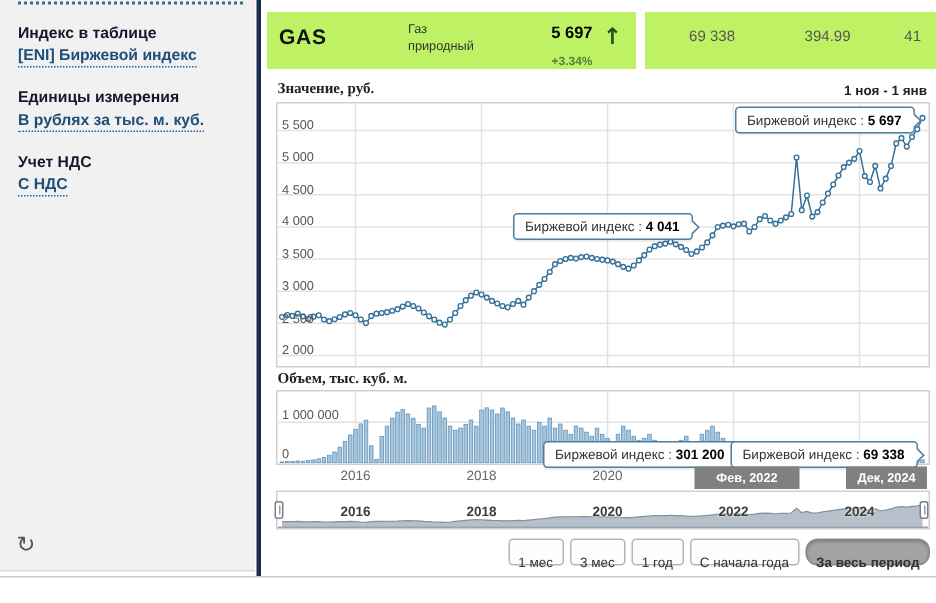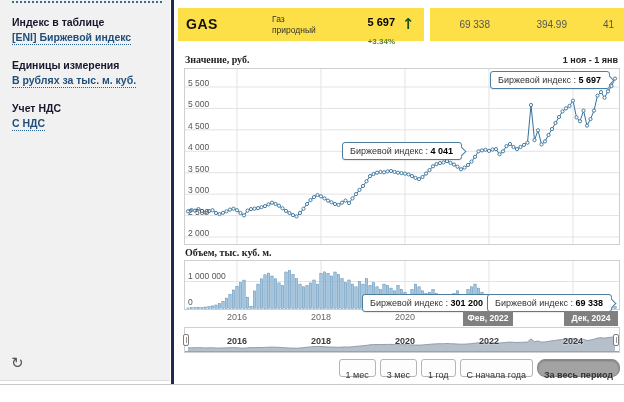--- a/index.html
+++ b/index.html
@@ -10,21 +10,21 @@
            border-bottom:1px solid #dcdcdc;}
   .stub-underline{position:absolute;left:12px;top:1px;width:150px;height:0;
                   border-bottom:2px dotted #33708f;}
   .sb-head{position:absolute;left:12px;font-size:10.5px;font-weight:bold;color:#16162c;white-space:nowrap;}
   .sb-link{position:absolute;left:12px;font-size:10.5px;font-weight:bold;color:#1f4e79;white-space:nowrap;
            border-bottom:1px dotted #2a6496;padding-bottom:1px;cursor:pointer;}
   .refresh{position:absolute;left:11px;top:354px;font-size:15px;color:#555;cursor:pointer;
            font-family:"DejaVu Sans",sans-serif;line-height:18px;}
   .divider{position:absolute;left:171px;top:0;width:3px;height:384px;background:#1d2b52;}
   
-  .qblock{position:absolute;top:8px;height:33px;background:#fde047;}
+  .qblock{position:absolute;top:8px;height:38px;background:#bef264;}
   .q1{left:178px;width:246px;}
   .q2{left:430px;width:194px;}
   .ticker{position:absolute;left:8px;top:8px;font-size:14px;font-weight:bold;color:#111;letter-spacing:.5px;}
   .qname{position:absolute;left:50px;top:6px;font-size:8.5px;line-height:10.5px;color:#333;margin-left:44px;}
   .qprice{position:absolute;left:140px;top:4px;width:77px;text-align:right;}
   .qprice .p{font-size:11px;font-weight:bold;color:#000;}
   .qprice .c{font-size:8px;color:#55803c;font-weight:bold;}
   .qarrow{position:absolute;left:224px;top:7px;font-size:15px;font-weight:bold;color:#1c5023;
           font-family:"DejaVu Sans",sans-serif;}
   .qstat{position:absolute;top:11px;font-size:10px;color:#555;text-align:right;}
@@ -405,21 +405,21 @@
       <div class="xtick" style="left: 117px;">2018</div>
       <div class="xtick" style="left: 201px;">2020</div>
     </div>
 
   <div class="tt" style="left:362px;top:294px">
     <span>Биржевой индекс : </span><b>301 200</b>
   </div>
   <div class="tt" style="left:487px;top:294px">
     <span>Биржевой индекс : </span><b>69 338</b>
   </div>
-  <div class="datebox" style="left:463px;width:50px">Фев, 2022</div>
+  <div class="datebox" style="left:463px;width:70px">Фев, 2022</div>
   <div class="datebox" style="left:564px;width:54px">Дек, 2024</div>
 
   <div class="panel nav-panel">
     <svg id="nsvg" width="434" height="24" viewBox="0 0 434 24">
         <path d="M3,23.5 L3.0,19.8 L6.5,19.7 L10.0,19.8 L13.5,19.6 L17.0,19.8 L20.5,19.9 L24.0,19.8 L27.5,19.7 L31.0,20.0 L34.5,20.0 L38.0,19.9 L41.5,19.8 L45.0,19.7 L48.5,19.6 L52.0,19.7 L55.5,20.0 L59.0,20.2 L62.5,19.8 L66.0,19.6 L69.5,19.6 L73.0,19.5 L76.5,19.5 L80.0,19.4 L83.5,19.2 L87.0,19.1 L90.5,19.2 L94.0,19.3 L97.5,19.6 L101.0,19.8 L104.5,20.0 L108.0,20.1 L111.5,20.2 L115.0,20.0 L118.5,19.6 L122.0,19.2 L125.5,18.9 L129.0,18.6 L132.5,18.4 L136.0,18.5 L139.5,18.7 L143.0,18.9 L146.5,19.0 L150.0,19.2 L153.5,19.3 L157.0,19.1 L160.5,18.9 L164.0,19.1 L167.5,18.7 L171.0,18.4 L174.5,18.0 L178.0,17.7 L181.5,17.3 L185.0,16.8 L188.5,16.6 L192.0,16.5 L195.5,16.5 L199.0,16.5 L202.5,16.4 L206.0,16.4 L209.5,16.5 L213.0,16.5 L216.5,16.6 L220.0,16.6 L223.5,16.7 L227.0,16.8 L230.5,17.0 L234.0,17.1 L237.5,16.9 L241.0,16.6 L244.5,16.3 L248.0,16.0 L251.5,15.8 L255.0,15.7 L258.5,15.7 L262.0,15.5 L265.5,15.7 L269.0,15.8 L272.5,16.0 L276.0,16.2 L279.5,16.1 L283.0,15.9 L286.5,15.6 L290.0,15.2 L293.5,14.7 L297.0,14.6 L300.5,14.6 L304.0,14.7 L307.5,14.6 L311.0,14.5 L314.5,15.0 L318.0,14.7 L321.5,14.3 L325.0,14.1 L328.5,14.3 L332.0,14.5 L335.5,14.3 L339.0,14.2 L342.5,14.0 L346.0,10.8 L349.5,13.8 L353.0,12.9 L356.5,14.1 L360.0,13.9 L363.5,13.3 L367.0,12.8 L370.5,12.3 L374.0,11.8 L377.5,11.3 L381.0,11.1 L384.5,10.8 L388.0,10.4 L391.5,11.8 L395.0,12.1 L398.5,11.2 L402.0,12.5 L405.5,12.0 L409.0,11.2 L412.5,10.0 L416.0,9.7 L419.5,10.1 L423.0,9.6 L426.5,9.2 L430.0,8.5 L430,23.5 Z" fill="#b5c0ca" stroke="none"></path>
         <path d="M3.0,19.8 L6.5,19.7 L10.0,19.8 L13.5,19.6 L17.0,19.8 L20.5,19.9 L24.0,19.8 L27.5,19.7 L31.0,20.0 L34.5,20.0 L38.0,19.9 L41.5,19.8 L45.0,19.7 L48.5,19.6 L52.0,19.7 L55.5,20.0 L59.0,20.2 L62.5,19.8 L66.0,19.6 L69.5,19.6 L73.0,19.5 L76.5,19.5 L80.0,19.4 L83.5,19.2 L87.0,19.1 L90.5,19.2 L94.0,19.3 L97.5,19.6 L101.0,19.8 L104.5,20.0 L108.0,20.1 L111.5,20.2 L115.0,20.0 L118.5,19.6 L122.0,19.2 L125.5,18.9 L129.0,18.6 L132.5,18.4 L136.0,18.5 L139.5,18.7 L143.0,18.9 L146.5,19.0 L150.0,19.2 L153.5,19.3 L157.0,19.1 L160.5,18.9 L164.0,19.1 L167.5,18.7 L171.0,18.4 L174.5,18.0 L178.0,17.7 L181.5,17.3 L185.0,16.8 L188.5,16.6 L192.0,16.5 L195.5,16.5 L199.0,16.5 L202.5,16.4 L206.0,16.4 L209.5,16.5 L213.0,16.5 L216.5,16.6 L220.0,16.6 L223.5,16.7 L227.0,16.8 L230.5,17.0 L234.0,17.1 L237.5,16.9 L241.0,16.6 L244.5,16.3 L248.0,16.0 L251.5,15.8 L255.0,15.7 L258.5,15.7 L262.0,15.5 L265.5,15.7 L269.0,15.8 L272.5,16.0 L276.0,16.2 L279.5,16.1 L283.0,15.9 L286.5,15.6 L290.0,15.2 L293.5,14.7 L297.0,14.6 L300.5,14.6 L304.0,14.7 L307.5,14.6 L311.0,14.5 L314.5,15.0 L318.0,14.7 L321.5,14.3 L325.0,14.1 L328.5,14.3 L332.0,14.5 L335.5,14.3 L339.0,14.2 L342.5,14.0 L346.0,10.8 L349.5,13.8 L353.0,12.9 L356.5,14.1 L360.0,13.9 L363.5,13.3 L367.0,12.8 L370.5,12.3 L374.0,11.8 L377.5,11.3 L381.0,11.1 L384.5,10.8 L388.0,10.4 L391.5,11.8 L395.0,12.1 L398.5,11.2 L402.0,12.5 L405.5,12.0 L409.0,11.2 L412.5,10.0 L416.0,9.7 L419.5,10.1 L423.0,9.6 L426.5,9.2 L430.0,8.5" fill="none" stroke="#7e929e" stroke-width="0.8"></path>
         <line x1="0" y1="23.5" x2="434" y2="23.5" stroke="#9aa4ac" stroke-width="1"></line>
       </svg>
     <div id="nav-labels">
         <div class="navlab" style="left: 32px;">2016</div>

